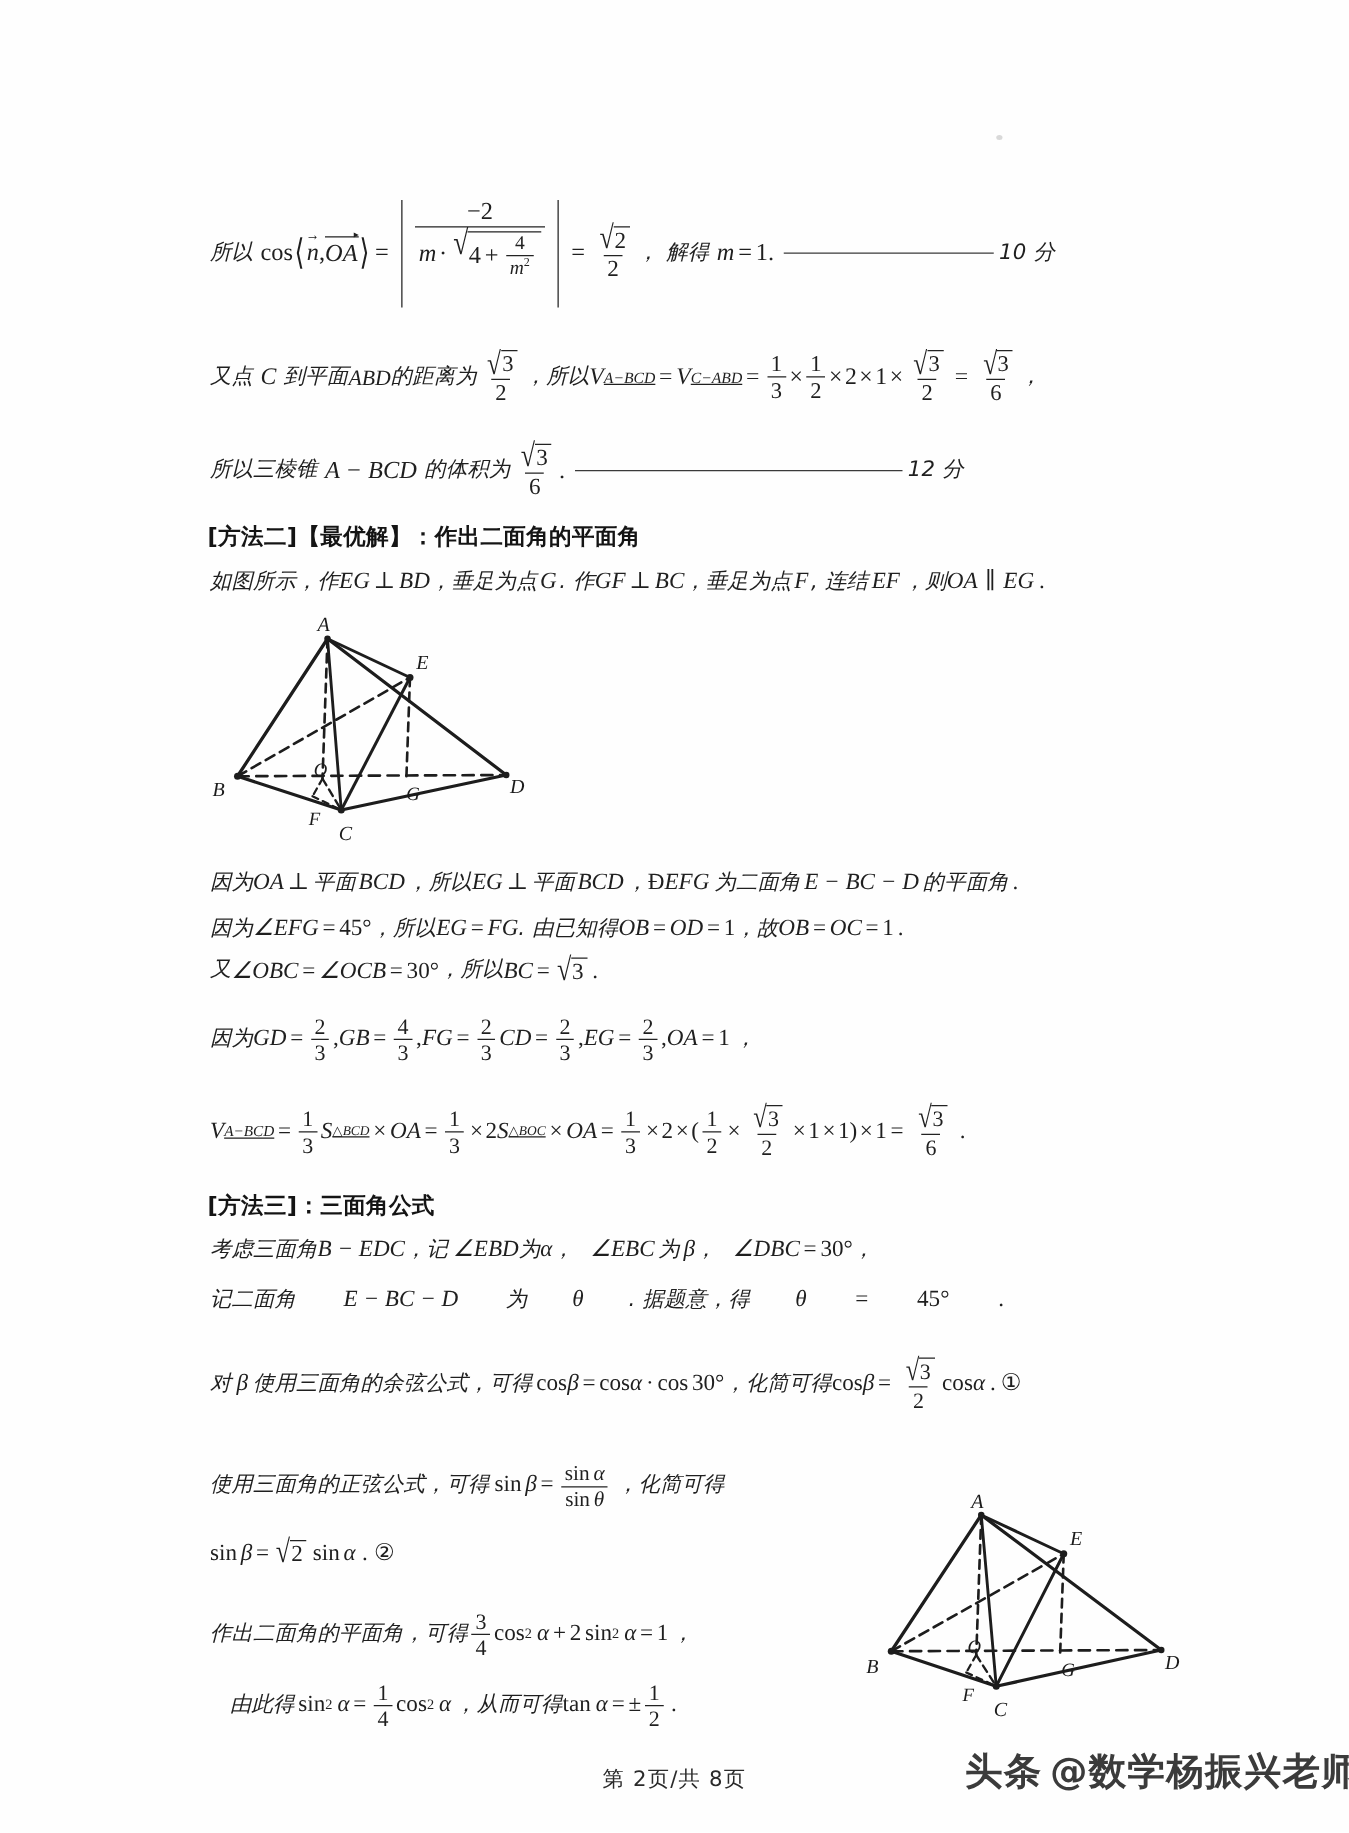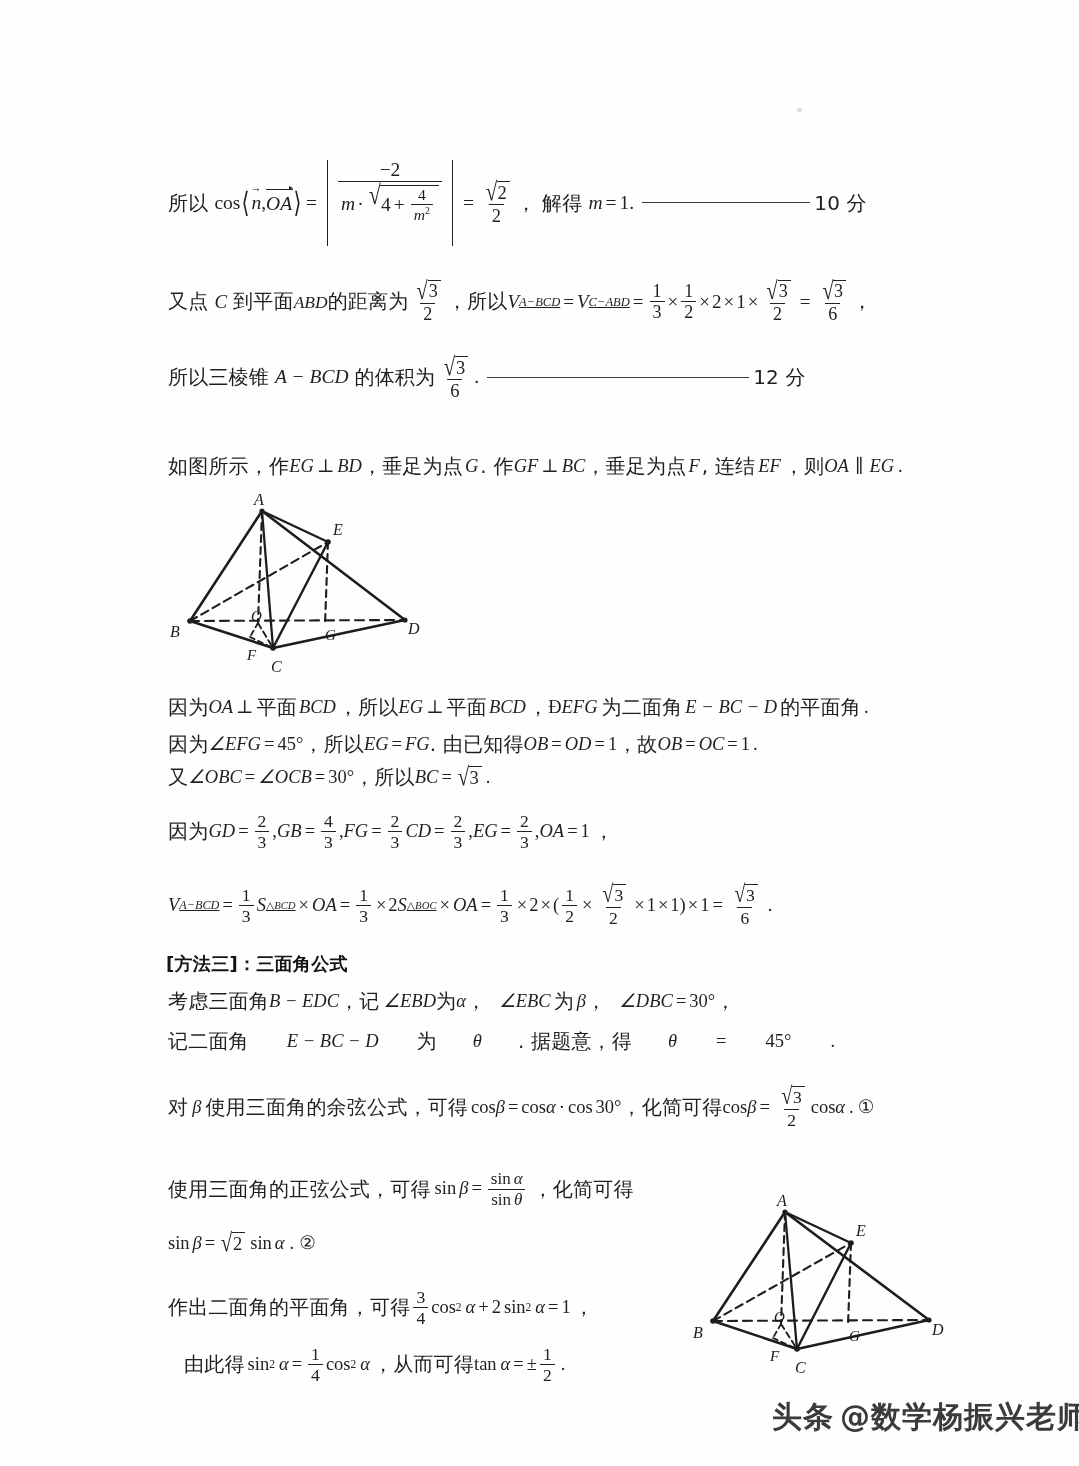--- a/index.html
+++ b/index.html
@@ -27,21 +27,21 @@
   
   .line {
     position: relative;
     font-size: 19.5px;
     line-height: 1.15;
     color: #1f1f1f;
     white-space: nowrap;
     display: flex;
     align-items: center;
   }
-  .cn { font-family: "DejaVu Sans", "Liberation Sans", sans-serif; font-size: 20px; letter-spacing: .2px;}
+  .cn { font-family: "DejaVu Sans", "Liberation Sans", sans-serif; font-size: 17px; letter-spacing: .2px; font-style: italic;}
   .it { font-style: italic; font-family: "Liberation Serif", serif; }
   .up { font-style: normal; }
   .sub {
     font-size: 0.66em;
     vertical-align: -0.32em;
     font-style: italic;
     letter-spacing: 0;
     text-decoration: underline;
   }
   .supn {
@@ -319,20 +319,21 @@
             <span class="sign">√</span>
             <span class="body">3</span>
           </span></span>
       <span class="den">6</span>
     </span>
     <span>.</span>
     <span class="dashlead" style="width:262px;"></span>
     <span class="cn">12 分</span>
   </div>
 
+  <div class="bold-head" style="position:absolute; left:166px; top:417px;">[方法二]【最优解】：作出二面角的平面角</div>
 
   <div class="line" style="left:168px; top:455px; position:absolute; font-size:18.5px;">
     <span class="cn">如图所示，作</span>
     <span class="it">EG</span>
     <span class="op">⊥</span>
     <span class="it">BD</span>
     <span class="cn">，垂足为点</span>
     <span class="it" style="padding:0 2px;">G</span>
     <span class="cn">. 作</span>
     <span class="it">GF</span>
@@ -719,18 +720,21 @@
         <text x="89" y="132" font-size="15">O</text>
         <text x="8" y="148">B</text>
         <text x="164" y="151" font-size="15">G</text>
         <text x="247" y="145">D</text>
         <text x="85" y="171" font-size="15">F</text>
         <text x="110" y="183">C</text>
       </g>
     </svg>
   </div>
 
+  <div class="footer" style="top:1412px;">
+    <span>第 2页/共 8页</span>
+  </div>
 
   <div class="watermark" style="left:772px; top:1397px;">
     <span class="wm-logo">头条</span><span>@数学杨振兴老师</span>
   </div>
 
 </div>
 
 </body></html>

